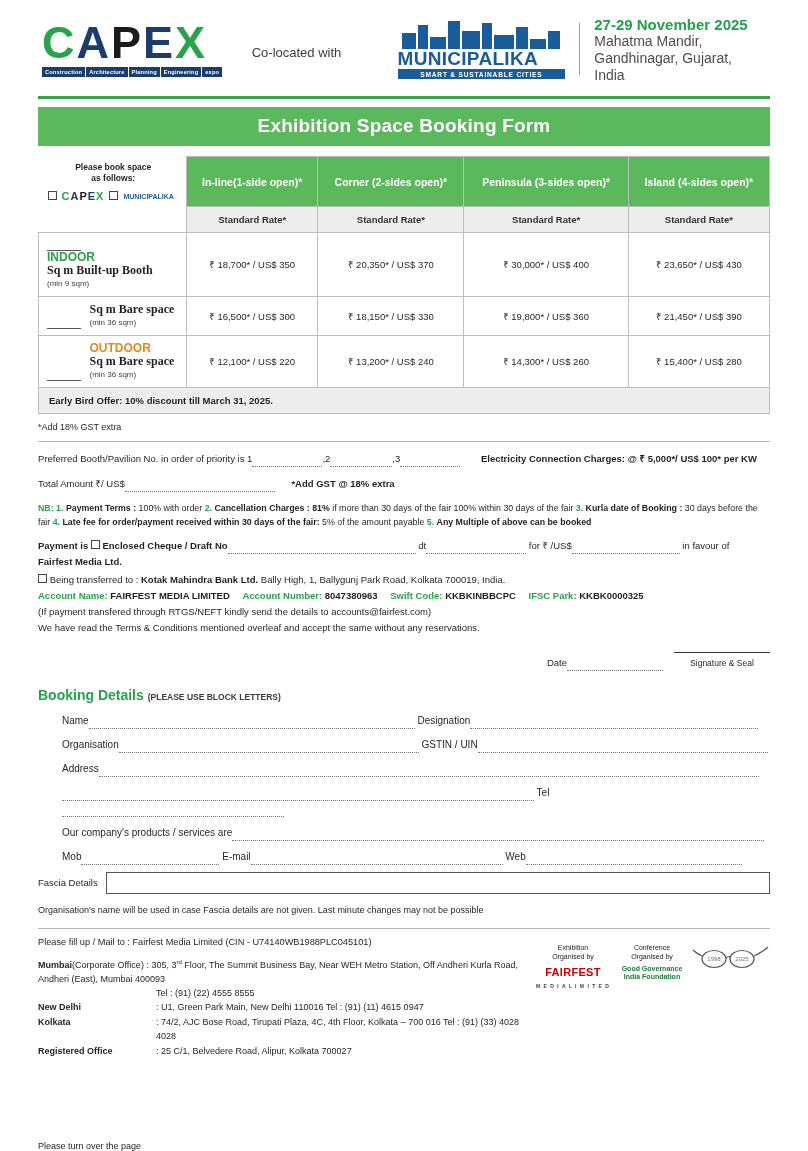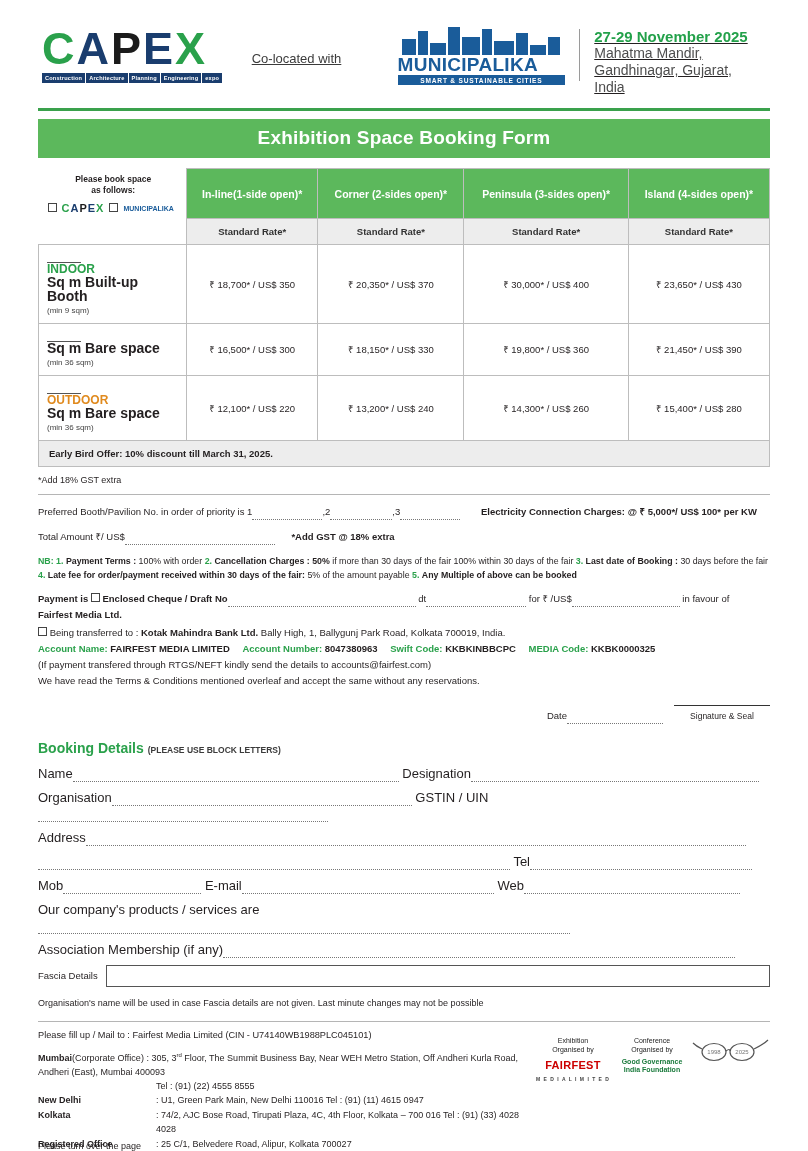--- a/index.html
+++ b/index.html
@@ -23,28 +23,28 @@
   .brandrow { display: flex; align-items: center; margin-top: 14px; padding: 0 4px; }
   .capex-logo { width: 200px; position: relative; }
   .capex-word { font-size: 45px; font-weight: bold; letter-spacing: 2px; line-height: 44px; }
   .c-g { color: #2aa14b; } .c-b { color: #1a3d6e; } .c-k { color: #1b1b1b; }
   .capex-x { color: #2aa14b; }
   .capex-sub { margin-top: 2px; display: flex; }
   .capex-sub span {
     background: #1a3d6e; color: #fff; font-size: 5.6px; font-weight: bold;
     padding: 2px 3px; margin-right: 1px; letter-spacing: .2px; white-space: nowrap;
   }
-  .coloc { font-size: 13px; color: #3b3b3b; margin-left: 10px; margin-top: 6px; width: 140px; text-decoration: underline; }
+  .coloc { font-size: 13px; color: #3b3b3b; margin-left: 10px; margin-top: 6px; width: 140px; }
   .muni { margin-left: 6px; width: 168px; }
   .muni-sky { height: 30px; position: relative; }
   .muni-sky i { position:absolute; bottom:0; background:#1a5c9a; display:block; }
   .muni-name { font-size: 19px; font-weight: bold; color: #1a5c9a; letter-spacing: .3px; line-height: 19px; }
   .muni-tag { background: #1a5c9a; color:#fff; font-size:6.6px; font-weight:bold; letter-spacing:.8px; text-align:center; padding:1.5px 0; margin-top:1px;}
   .vbar { width: 1px; background: #9a9a9a; height: 52px; margin: 0 14px; }
-  .dates { margin-top: 14px; text-decoration: underline; }
+  .dates { margin-top: 2px; }
   .dates .d1 { font-size: 15px; font-weight: bold; color: #23a14a; }
   .dates .d2 { font-size: 14px; color: #4d4d4d; line-height: 17px; }
 
   .greenrule { height: 3px; background: #3aa14c; margin-top: 12px; }
 
   
   .titlebar {
     background: #5cb85c; color: #fff; text-align: center;
     font-size: 19px; font-weight: bold; padding: 8px 0 9px; margin-top: 8px;
     letter-spacing: .2px;
@@ -52,21 +52,21 @@
 
   
   table.rates { width: 100%; border-collapse: collapse; margin-top: 10px; font-size: 9.5px; }
   table.rates th, table.rates td { border: 1px solid #bdbdbd; }
   .rh { background: #5cb85c; color:#fff; font-size: 10.5px; font-weight: bold; text-align:center; padding: 6px 4px; }
   .rh-blank { background: #fff; border: none !important; }
   .std { background: #ededed; text-align: center; font-weight: bold; font-size: 9.5px; padding: 7px 0; color:#333; }
   .lbl { padding: 6px 6px 6px 8px; font-size: 9px; line-height: 12px; }
   .lbl .cat { font-weight: bold; color:#2aa14b; font-size: 12px; }
   .lbl .cat.out { color:#e08a1e; }
-  .lbl .nm { font-weight: bold; font-size: 14px; color:#231f20; }
+  .lbl .nm { font-weight: bold; font-size: 12px; color:#231f20;font-family:Liberation Serif, serif; }
   .lbl .mn { font-size: 8px; color:#444; }
   .lbl .ul { display:inline-block; border-bottom:1px solid #555; width:34px; height:9px; margin-right:6px; vertical-align:bottom;}
   .price { text-align:center; font-size: 9.5px; padding: 11px 4px; }
   .firstcol { width: 148px; vertical-align: middle; }
   .booknote { font-size: 8.5px; font-weight: bold; line-height: 11px; padding: 4px 6px 2px 8px; }
   .checkline { display:flex; align-items:center; gap:5px; padding: 4px 0 4px 8px; }
   .cbox { width:9px; height:9px; border:1px solid #444; display:inline-block; }
   .mini-capex { font-size:11px; font-weight:bold; letter-spacing:1px; }
   .mini-capex-sub { background:#1a3d6e; height:3px; width:52px; margin-top:1px; }
   .mini-muni { font-size:7px; font-weight:bold; color:#1a5c9a; line-height:8px;}
@@ -84,21 +84,21 @@
   .bold { font-weight: bold; }
   .grn { color: #2aa14b; }
   .nbline { font-size: 8.8px; line-height: 14px; }
   .nbline .n { color:#2aa14b; font-weight:bold;margin-top:44px; }
   .pay { margin-top: 9px; }
   .sigwrap { margin-top: 16px; display:flex; justify-content: flex-end; align-items: flex-end; gap: 11px; }
   .sigline { border-top:1px solid #333; width: 96px; text-align:center; font-size:8.5px; padding-top:2px; }
 
   .bd-title { margin-top: 16px; font-size: 14px; font-weight: bold; color: #2aa14b; }
   .bd-title small { color:#3b3b3b; font-size: 8.5px; font-weight: bold; }
-  .fr { margin-top: 8px; font-size: 13px; }
+  .fr { margin-top: 8px; font-size: 10px; margin-left: 24px; }
   .fascia-box { border: 1px solid #555; height: 22px; flex: 1; }
   .fasciarow { display: flex; align-items: center; gap: 8px; margin-top: 7px; }
   .note-small { font-size: 9px; margin-top: 8px; }
 
   hr.sep2 { border:none; border-top:1px solid #b5b5b5; margin: 10px 0 6px; }
 
   
   .foot { font-size: 9px; line-height: 14px; }
   .foot .fl { font-size: 9.2px; }
   .foot table { border-collapse: collapse; font-size: 9px; }
@@ -263,24 +263,24 @@
       <span>Total Amount ₹/ US$</span><span class="dots" style="width:150px"></span>
       <span style="margin-left:14px;font-weight:bold">*Add GST @ 18% extra</span>
     </div>
 
     <div class="row nbline">
       <span class="n">NB:</span>
       <span class="n">1.</span>
       <span class="bold">Payment Terms :</span>
       <span>100% with order</span>
       <span class="n">2.</span>
-      <span class="bold">Cancellation Charges : 50%</span>
+      <span class="bold">Cancellation Charges : 81%</span>
       <span>if more than 30 days of the fair 100% within 30 days of the fair</span>
       <span class="n">3.</span>
-      <span class="bold">Last date of Booking :</span>
+      <span class="bold">Kurla date of Booking :</span>
       <span>30 days before the fair</span>
       <span class="n">4.</span>
       <span class="bold">Late fee for order/payment received within 30 days of the fair:</span>
       <span>5% of the amount payable</span>
       <span class="n">5.</span>
       <span class="bold">Any Multiple of above can be booked</span>
     </div>
 
     <div class="pay">
       <span class="bold">Payment is</span>
@@ -299,21 +299,21 @@
       <span>Bally High, 1, Ballygunj Park Road, Kolkata 700019, India.</span>
     </div>
 
     <div>
       <span class="bold grn">Account Name:</span>
       <span class="bold">FAIRFEST MEDIA LIMITED</span>
       <span class="bold grn" style="margin-left:10px">Account Number:</span>
       <span class="bold">8047380963</span>
       <span class="bold grn" style="margin-left:10px">Swift Code:</span>
       <span class="bold">KKBKINBBCPC</span>
-      <span class="bold grn" style="margin-left:10px">MEDIA Code:</span>
+      <span class="bold grn" style="margin-left:10px">IFSC Park:</span>
       <span class="bold">KKBK0000325</span>
     </div>
 
     <div>(If payment transfered through RTGS/NEFT kindly send the details to accounts@fairfest.com)</div>
     <div>We have read the Terms &amp; Conditions mentioned overleaf and accept the same without any reservations.</div>
 
     <div class="sigwrap">
       <div>
         <span>Date</span><span class="dots" style="width:96px"></span>
       </div>
@@ -334,29 +334,26 @@
       <span>GSTIN / UIN</span><span class="dots" style="width:290px"></span>
     </div>
     <div class="fr">
       <span>Address</span><span class="dots" style="width:660px"></span>
     </div>
     <div class="fr">
       <span class="dots" style="width:472px"></span>
       <span>Tel</span><span class="dots" style="width:222px"></span>
     </div>
     <div class="fr">
+      <span>Our company's products / services are</span><span class="dots" style="width:532px"></span>
+    </div>
+    <div class="fr">
       <span>Mob</span><span class="dots" style="width:138px"></span>
       <span>E-mail</span><span class="dots" style="width:252px"></span>
       <span>Web</span><span class="dots" style="width:216px"></span>
-    </div>
-    <div class="fr">
-      <span>Our company's products / services are</span><span class="dots" style="width:532px"></span>
-    </div>
-    <div class="fr">
-      <span>Association Membership (if any)</span><span class="dots" style="width:512px"></span>
     </div>
 
     <div class="fasciarow">
       <span>Fascia Details</span>
       <span class="fascia-box"></span>
     </div>
 
     <div class="note-small">Organisation's name  will be used in case Fascia details are not given. Last minute changes may not be possible</div>
   </div>
 

